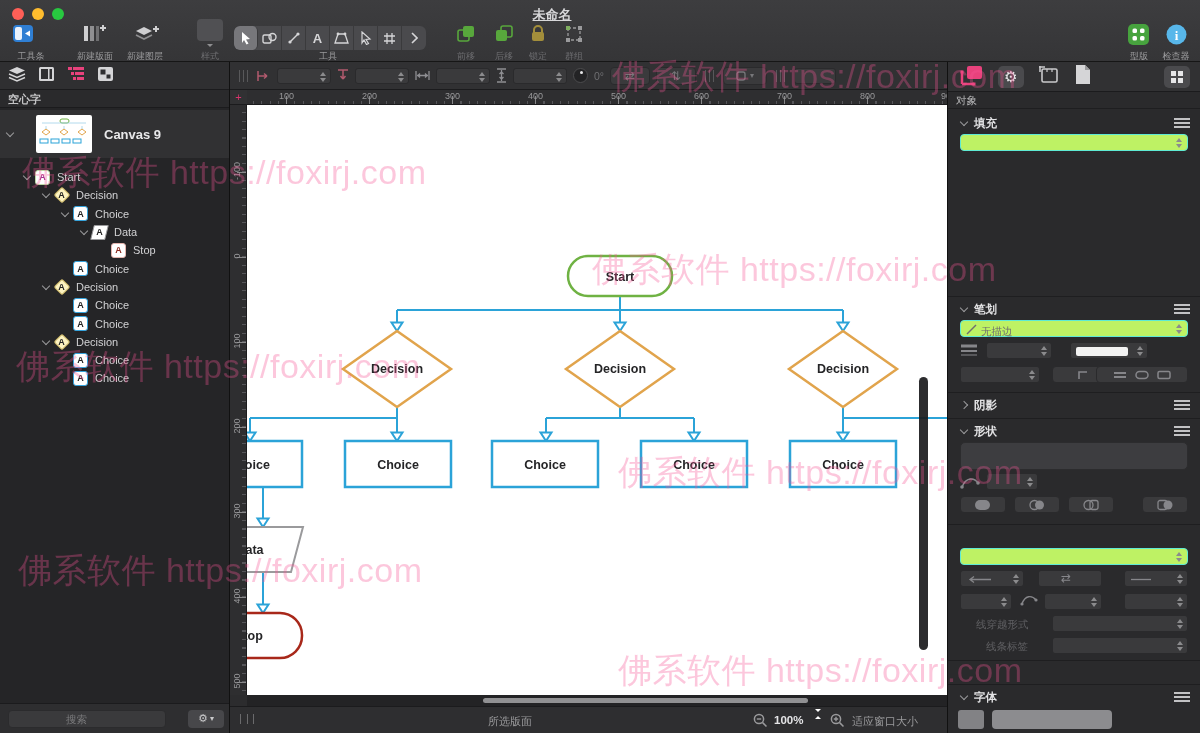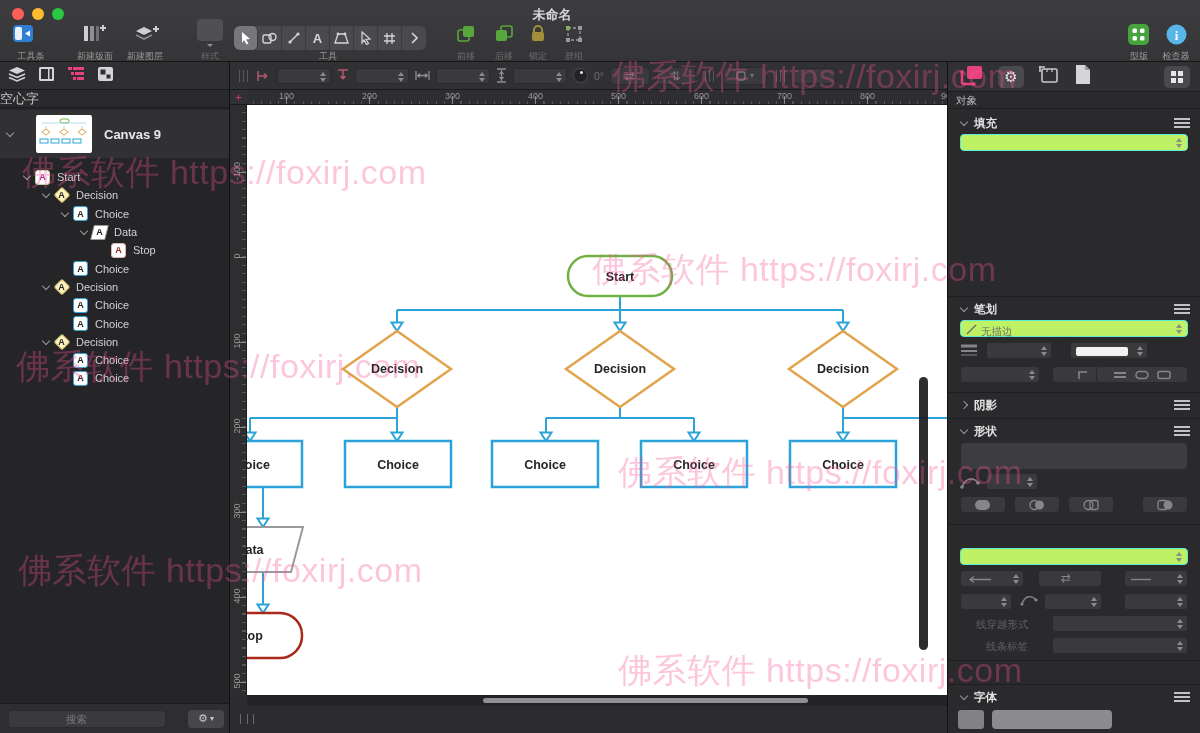--- a/index.html
+++ b/index.html
@@ -6,39 +6,39 @@
   html,body { width:1200px; height:733px; overflow:hidden; background:#1e1e20;
     font-family:"Liberation Sans","DejaVu Sans",sans-serif; }
   #app { position:relative; width:1200px; height:733px; background:#262628; overflow:hidden; }
   .abs { position:absolute; }
 
   
   #header { position:absolute; left:0; top:0; width:1200px; height:62px;
     background:linear-gradient(#3d3d3f,#353537); border-bottom:1px solid #161616; }
   .tl { position:absolute; top:8px; width:12px; height:12px; border-radius:50%; }
   #title { position:absolute; top:6px; left:0; width:1104px; text-align:center;
-    color:#d8d8da; font-size:13px; font-weight:bold; }
+    color:#d8d8da; font-size:13px; font-weight:bold;text-decoration:underline; }
   .tb-label { position:absolute; top:50px; font-size:9px; color:#9a9a9c; text-align:center; }
   .tb-label.dim { color:#6d6d70; }
   .seg { position:absolute; top:26px; height:24px; background:#4a4a4d; border-radius:6px;
     display:flex; overflow:hidden; }
   .seg .tbtn { width:24px; height:24px; display:flex; align-items:center; justify-content:center;
     border-right:1px solid #3a3a3c; color:#d5d5d7; font-size:12px; }
   .seg .tbtn:last-child { border-right:none; }
   .seg .tbtn.sel { background:#77777b; border-radius:5px; }
   .icbtn { position:absolute; top:24px; display:flex; align-items:center; justify-content:center; }
 
   
   #left { position:absolute; left:0; top:62px; width:230px; height:671px;
     background:#252527; border-right:1px solid #111; }
   #left-tabs { position:absolute; left:0; top:0; width:100%; height:28px; background:#2f2f31;
     border-bottom:1px solid #1b1b1d; display:flex; align-items:center; gap:12px; padding-left:8px; }
   #left-header { position:absolute; left:0; top:28px; width:100%; height:18px; background:#2a2a2c;
-    border-bottom:1px solid #1b1b1d; color:#c3c3c5; font-size:13px; font-weight:normal;
-    line-height:18px; }
+    border-bottom:1px solid #1b1b1d; color:#c3c3c5; font-size:11px; font-weight:bold;
+    line-height:18px; padding-left:8px; }
   #canvas-item { position:absolute; left:0; top:48px; width:100%; height:48px; background:#313133;
     display:flex; align-items:center; }
   #canvas-item .thumb { width:56px; height:38px; background:#fff; border-radius:2px; margin-left:18px; }
   #canvas-item .lbl { color:#e8e8ea; font-size:13px; font-weight:bold; margin-left:12px; }
   #tree { position:absolute; left:0; top:106px; width:100%; }
   .trow { height:18.3px; display:flex; align-items:center; color:#d2d2d4; font-size:11px; }
   .chev { width:8px; height:8px; position:relative; margin-right:4px; flex:none; }
   .chev::before { content:""; position:absolute; left:1px; top:0; width:5px; height:5px;
     border-right:1.5px solid #9a9a9c; border-bottom:1.5px solid #9a9a9c; transform:rotate(45deg); }
   .chev.right::before { transform:rotate(-45deg); top:1px; }
@@ -568,20 +568,36 @@
         <rect x="-51" y="508" width="106" height="45" rx="22" fill="#fff" stroke-width="2.5" stroke="#a8281a"></rect>
         <text x="2" y="535" text-anchor="middle">Stop</text>
       </svg>
     </div>
 
     <div id="vscroll"></div>
     <div id="hscroll-strip">
       <div id="hscroll-thumb"></div>
     </div>
 
+    <div id="cstatus">
+      <span class="txt abs" style="left:258px;top:7px">所选版面</span>
+      <span class="abs" style="left:523px;top:6px"><svg width="15" height="15" viewBox="0 0 15 15">
+            <circle cx="6" cy="6" r="4.6" fill="none" stroke="#9a9a9c" stroke-width="1.5"></circle>
+            <path d="M9.6 9.6L13.5 13.5" stroke="#9a9a9c" stroke-width="1.5"></path>
+            <path d="M3.8 6h4.4" stroke="#9a9a9c" stroke-width="1.4"></path>
+          </svg></span>
+      <span id="zoom-val" class="abs" style="left:544px;top:7px">100%</span>
+      <span id="zoom-badge" class="abs" style="left:580px;top:7px"></span>
+      <span class="abs" style="left:600px;top:6px"><svg width="15" height="15" viewBox="0 0 15 15">
+            <circle cx="6" cy="6" r="4.6" fill="none" stroke="#9a9a9c" stroke-width="1.5"></circle>
+            <path d="M9.6 9.6L13.5 13.5" stroke="#9a9a9c" stroke-width="1.5"></path>
+            <path d="M3.8 6h4.4M6 3.8v4.4" stroke="#9a9a9c" stroke-width="1.4"></path>
+          </svg></span>
+      <span class="txt abs" style="left:622px;top:7px">适应窗口大小</span>
+    </div>
     <div id="drag-handle"></div>
   </div>
 
   <div id="inspector">
     <div id="insp-tabs">
       <span><svg width="24" height="22" viewBox="0 0 24 22">
             <rect x="7" y="2" width="15" height="13" rx="2" fill="#e8427c"></rect>
             <path d="M2 8v12M2 20h12" stroke="#e8427c" stroke-width="2.5"></path>
             <rect x="0.5" y="6.5" width="3" height="3" fill="#e8427c"></rect>
             <rect x="12.5" y="18.5" width="3" height="3" fill="#e8427c"></rect>

